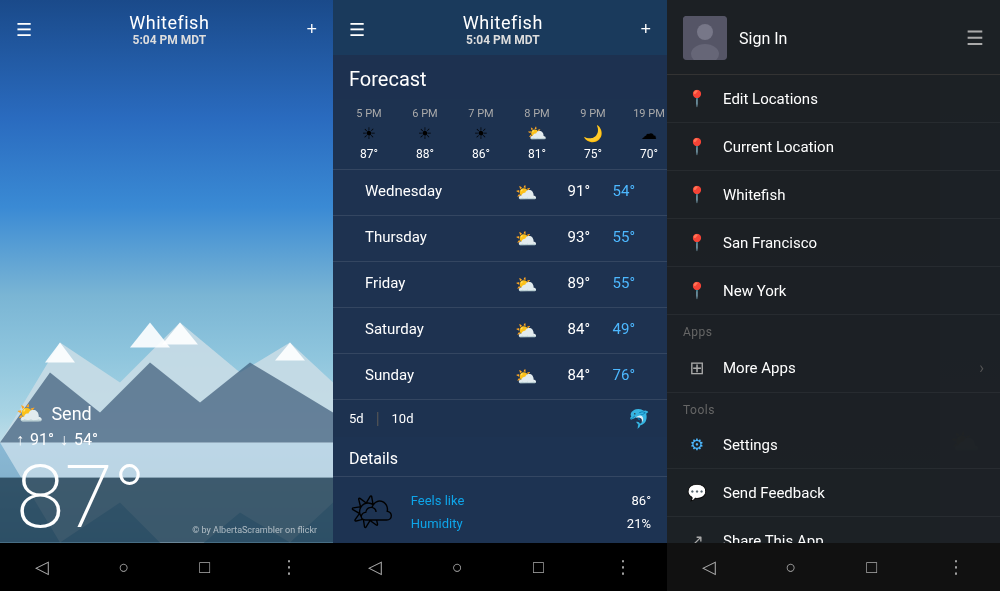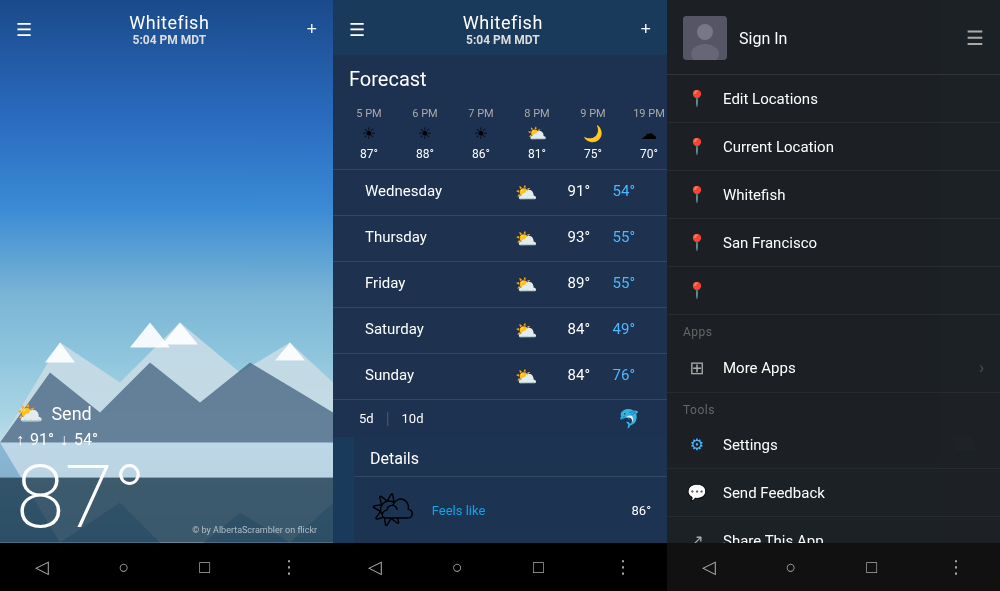--- a/index.html
+++ b/index.html
@@ -185,21 +185,21 @@
     .daily-lo {
       color: #4db8ff;
       font-size: 15px;
       width: 45px;
       text-align: right;
     }
     .forecast-footer {
       display: flex;
       align-items: center;
       justify-content: space-between;
-      padding: 8px 26px;
+      padding: 8px 16px;
       background: rgba(30,50,80,0.9);
     }
     .forecast-range {
       display: flex;
       gap: 12px;
       align-items: center;
     }
     .range-btn {
       color: #fff;
       font-size: 13px;
@@ -207,21 +207,20 @@
     }
     .range-divider {
       color: #555;
     }
     .dolphin-icon {
       color: #555;
       font-size: 18px;
     }
     .details-section {
       background: rgba(30,50,80,0.85);
-      margin-left: 21px;
     }
     .details-label {
       color: #fff;
       font-size: 16px;
       padding: 12px 16px 8px;
       border-bottom: 1px solid rgba(255,255,255,0.1);
     }
     .details-content {
       display: flex;
       align-items: center;
@@ -521,20 +520,24 @@
 
     <div class="details-section">
       <div class="details-label">Details</div>
       <div class="details-content">
         <span class="details-icon">🌤</span>
         <div class="details-rows">
           <div class="details-row">
             <span class="details-key">Feels like</span>
             <span class="details-val">86°</span>
           </div>
+          <div class="details-row">
+            <span class="details-key">Humidity</span>
+            <span class="details-val">21%</span>
+          </div>
         </div>
       </div>
     </div>
   </div>
 
   <div class="panel2-nav">
     <button class="icon-btn-light">◁</button>
     <button class="icon-btn-light">○</button>
     <button class="icon-btn-light">□</button>
     <button class="icon-btn-light">⋮</button>
@@ -577,20 +580,21 @@
       <span class="menu-item-label">Whitefish</span>
     </div>
 
     <div class="menu-item">
       <span class="menu-item-icon icon-loc2">📍</span>
       <span class="menu-item-label">San Francisco</span>
     </div>
 
     <div class="menu-item">
       <span class="menu-item-icon icon-loc2">📍</span>
+      <span class="menu-item-label">New York</span>
     </div>
 
     <div class="menu-section-label">Apps</div>
 
     <div class="menu-item">
       <span class="menu-item-icon icon-more" style="font-size:18px;">⊞</span>
       <span class="menu-item-label">More Apps</span>
       <span class="menu-item-chevron">›</span>
     </div>
 

